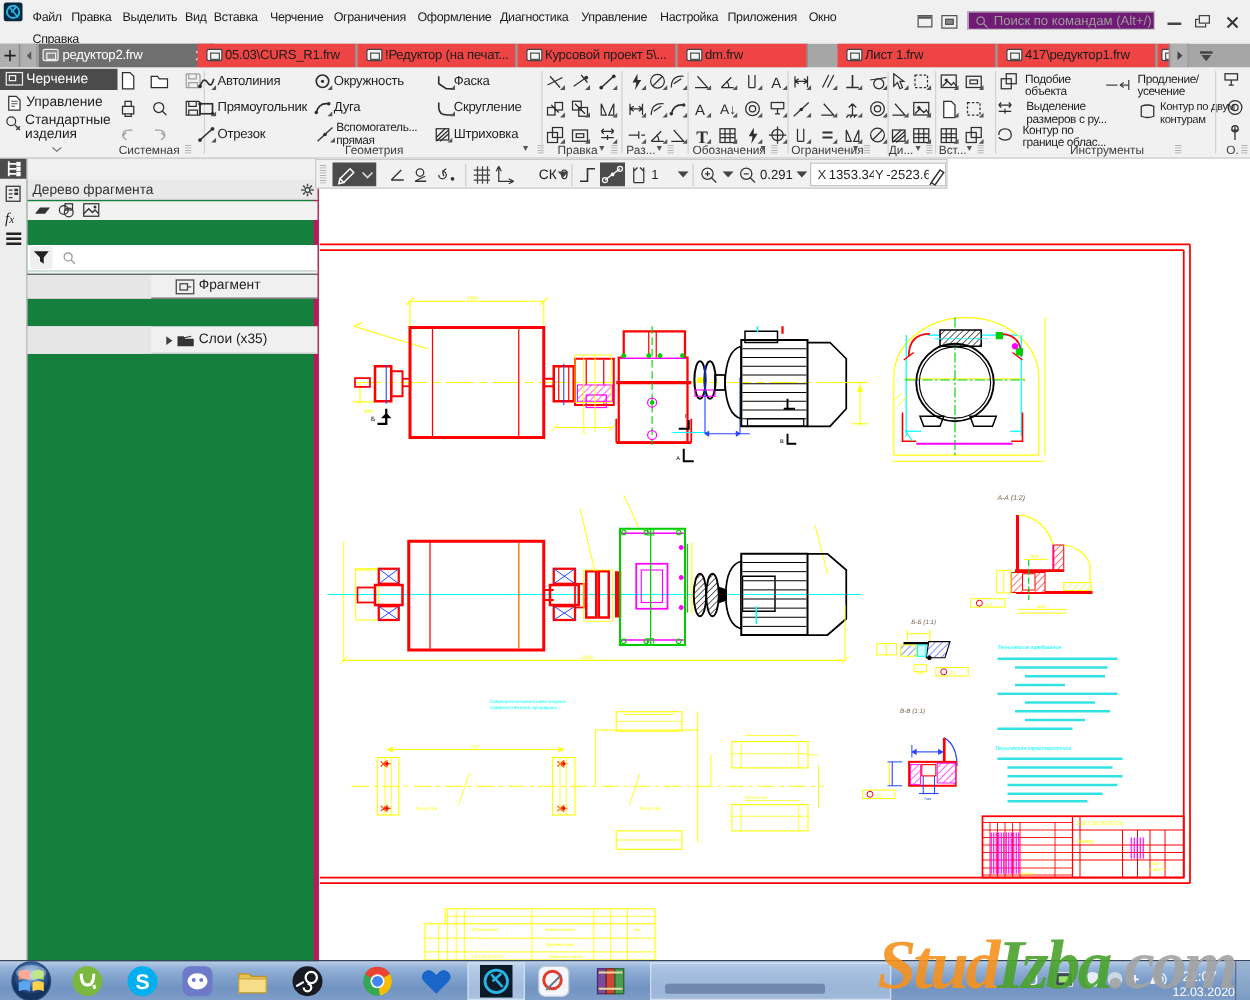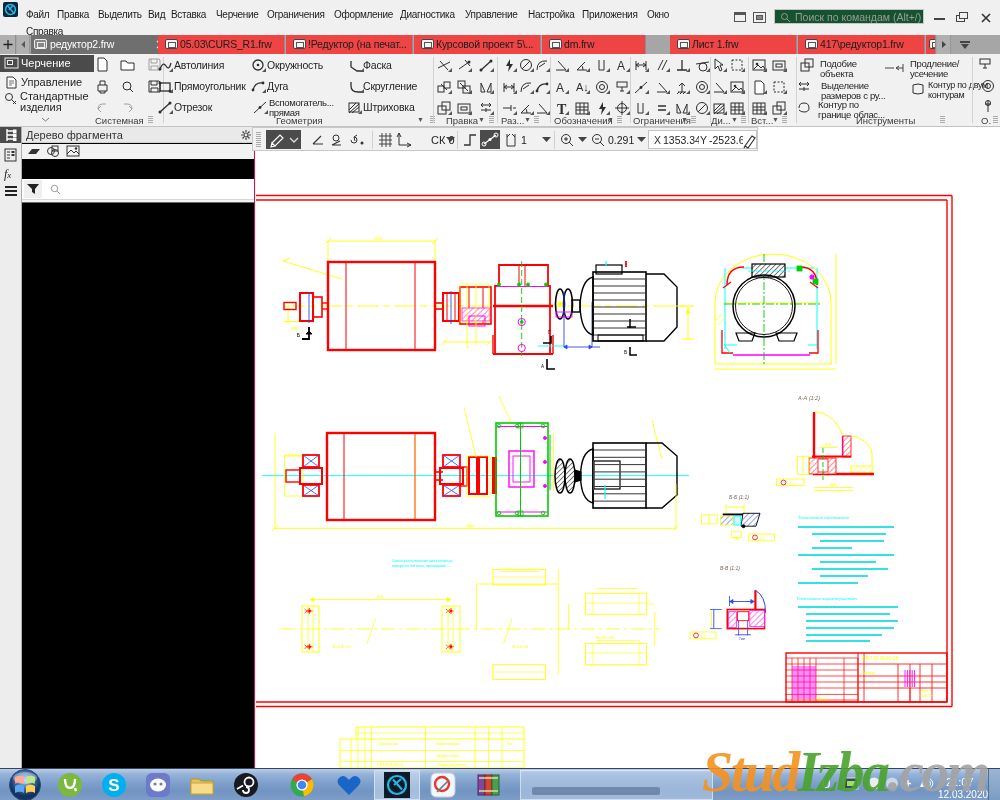--- a/index.html
+++ b/index.html
@@ -16,21 +16,21 @@
 #ribbon{left:0;top:54px;width:1000px;height:73px;background:#f1f1f1;border-bottom:1px solid #c3c3c3}
 .gsep{position:absolute;top:3px;width:1px;height:66px;background:#d2d2d2}
 .glabel{position:absolute;top:61px;font-size:9.5px;color:#3c3c3c;white-space:nowrap}
 .btnlabel{position:absolute;font-size:10.5px;letter-spacing:-0.2px;color:#1f1f1f;white-space:nowrap;line-height:10.5px}
 .lab2{font-size:9.5px;letter-spacing:-0.3px;line-height:9.5px}
 .grip{position:absolute;width:5px;height:8px;background:linear-gradient(#9a9a9a 1px,transparent 1px);background-size:2px 2px;opacity:.8}
 .dna{position:absolute;font-size:7px;color:#555}
 #sbact{left:0;top:55px;width:94px;height:17px;background:#4b4b4b;color:#fff;font-size:11px;line-height:17px}
 .sbitem{position:absolute;font-size:11px;color:#1f1f1f;line-height:11px}
 #lstrip{left:0;top:127px;width:22px;height:641px;background:#ededed;border-right:1px solid #b0b0b0}
-#tree{left:22px;top:127px;width:233px;height:641px;background:#000000;border-right:1px solid #be185d}
+#tree{left:22px;top:144px;width:233px;height:641px;background:#15803d;border-right:4px solid #be185d}
 .trow{position:absolute;left:0;width:232px;font-size:11px;color:#222}
 #dtool{left:252px;top:127px;width:506px;height:24px;background:#f1f1f1;border:1px solid #c9c9c9;z-index:5}
 .dsep{position:absolute;top:3px;width:1px;height:18px;background:#d0d0d0}
 #canvas{left:256px;top:127px;width:744px;height:641px;background:#fff;z-index:1}
 #taskbar{left:0;top:768px;width:1000px;height:32px;background:linear-gradient(#b9cde8 0%,#93b2d8 18%,#7fa0cb 45%,#7294c2 70%,#7e9dc8 100%);border-top:1px solid #35455c;z-index:10}
 #wm{left:702px;top:740px;width:300px;height:60px;z-index:20;font-family:"Liberation Serif",serif;font-style:italic;font-weight:bold;font-size:56px;white-space:nowrap;letter-spacing:-2.5px;opacity:.9}
 </style></head>
 <body>
 <div id="app">
 <div class="abs" style="left:3px;top:2px;width:15px;height:15px;background:#07293d;border-radius:2px">
@@ -51,21 +51,21 @@
 <div class="abs" style="left:528px;top:4px"><span class="menu">Настройка</span></div>
 <div class="abs" style="left:582px;top:4px"><span class="menu">Приложения</span></div>
 <div class="abs" style="left:647px;top:4px"><span class="menu">Окно</span></div>
 <div class="abs" style="left:26px;top:21px"><span class="menu">Справка</span></div>
 <div class="abs" style="left:734px;top:12px;width:12px;height:10px;border:1px solid #555">
       <div style="height:2px;background:#555"></div>
     </div>
 <div class="abs" style="left:753px;top:12px;width:13px;height:11px;border:1px solid #555">
       <div style="margin:2px 2px;height:5px;border:1px solid #555;background:#888"></div>
     </div>
-<div class="abs" style="left:774px;top:9px;width:150px;height:15px;border:1px solid #c6c6c6;background:#14532d">
+<div class="abs" style="left:774px;top:9px;width:150px;height:15px;border:1px solid #c6c6c6;background:#701a75">
 <svg width="11" height="11" style="position:absolute;left:5px;top:2px">
         <circle cx="4.5" cy="4.5" r="3" fill="none" stroke="#9a9a9a"></circle>
         <path d="M7 7 L10 10" stroke="#9a9a9a"></path>
       </svg>
 <span style="position:absolute;left:20px;top:1px;font-size:10.5px;color:#9b9b9b">Поиск по командам (Alt+/)</span>
     </div>
 <div class="abs" style="left:934px;top:18px;width:11px;height:2px;background:#444"></div>
 <div class="abs" style="left:956px;top:15px;width:9px;height:7px;border:1px solid #444;background:#f0f0f0"></div>
 <div class="abs" style="left:959px;top:12px;width:9px;height:7px;border:1px solid #444;background:#f0f0f0"></div>
 <svg class="abs" style="left:981px;top:13px" width="10" height="10">
@@ -580,20 +580,40 @@
         <span style="position:absolute;left:2px;top:1px;width:18px;height:18px;background:#efefef"><svg width="18" height="18">
             <path d="M3 4 H15 L11 9 V14 L8 12 V9 Z" fill="#222"></path>
           </svg></span>
         <svg style="position:absolute;left:28px;top:5px" width="11" height="11">
           <circle cx="4.5" cy="4.5" r="3.2" fill="none" stroke="#999"></circle>
           <path d="M7 7 L10 10" stroke="#999"></path>
         </svg>
       </div>
       <div class="trow" style="top:73px;height:2px;background:#f2f2f2"></div>
       <div class="trow" style="top:74.5px;height:1px;background:#6b6b6b"></div>
+      <div class="trow" style="top:75.5px;height:19px;background:#f0f0f0;border-bottom:1px solid #6b6b6b">
+        <span style="position:absolute;left:0;top:0;width:99px;height:19px;background:#e6e6e6"></span>
+        <svg style="position:absolute;left:118px;top:3px" width="16" height="13">
+          <rect x="1" y="1" width="14" height="11" fill="none" stroke="#444"></rect>
+          <rect x="4" y="4" width="6" height="5" fill="none" stroke="#444"></rect>
+          <path d="M10 6.5 H13" stroke="#444"></path>
+        </svg>
+        <span style="position:absolute;left:137px;top:2px">Фрагмент</span>
+      </div>
+      <div class="trow" style="top:116.5px;height:22px;background:#f0f0f0;border-bottom:1px solid #cfcfcf">
+        <span style="position:absolute;left:0;top:0;width:99px;height:22px;background:#e6e6e6"></span>
+        <svg style="position:absolute;left:110px;top:7px" width="7" height="9">
+          <path d="M1 1 L6 4.5 L1 8 Z" fill="#444"></path>
+        </svg>
+        <svg style="position:absolute;left:119px;top:5px" width="15" height="12">
+          <path d="M1 3 H6 L7 5 H14 V11 H1 Z" fill="#333"></path>
+          <path d="M3 5 L12 3" stroke="#333"></path>
+        </svg>
+        <span style="position:absolute;left:137px;top:4px">Слои (x35)</span>
+      </div>
     </div>
 <div class="abs" id="canvas">
 <svg width="744" height="641" viewBox="256 127 744 641">
 <defs>
 <pattern id="hm" width="4" height="4" patternUnits="userSpaceOnUse" patternTransform="rotate(45)">
             <rect width="4" height="4" fill="#fff"></rect>
             <path d="M0 0 V4" stroke="#ff00ff" stroke-width="1"></path>
           </pattern>
 <pattern id="hr" width="4" height="4" patternUnits="userSpaceOnUse" patternTransform="rotate(45)">
             <rect width="4" height="4" fill="#fff"></rect>

